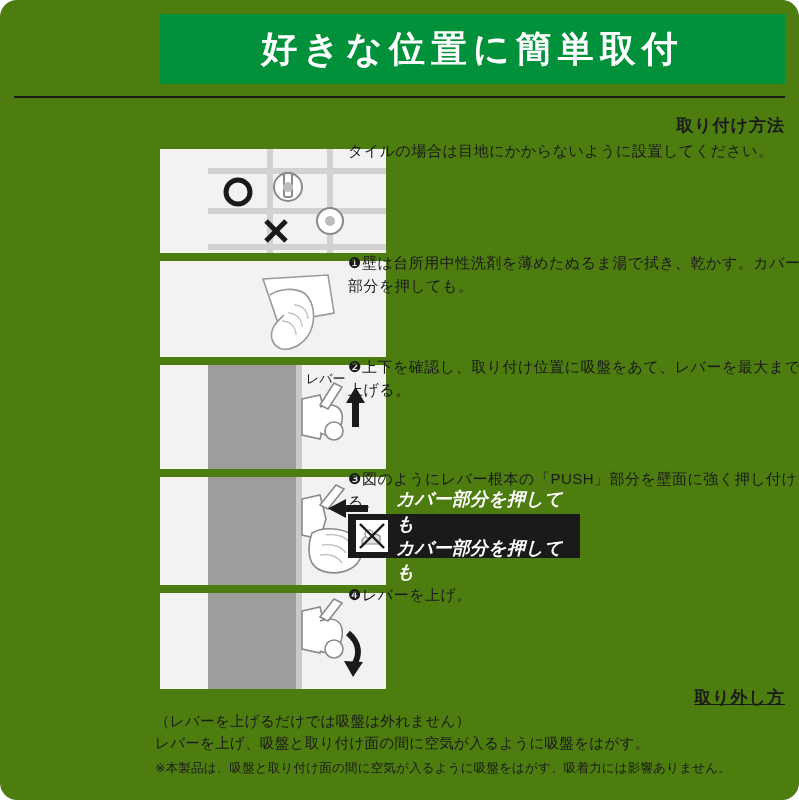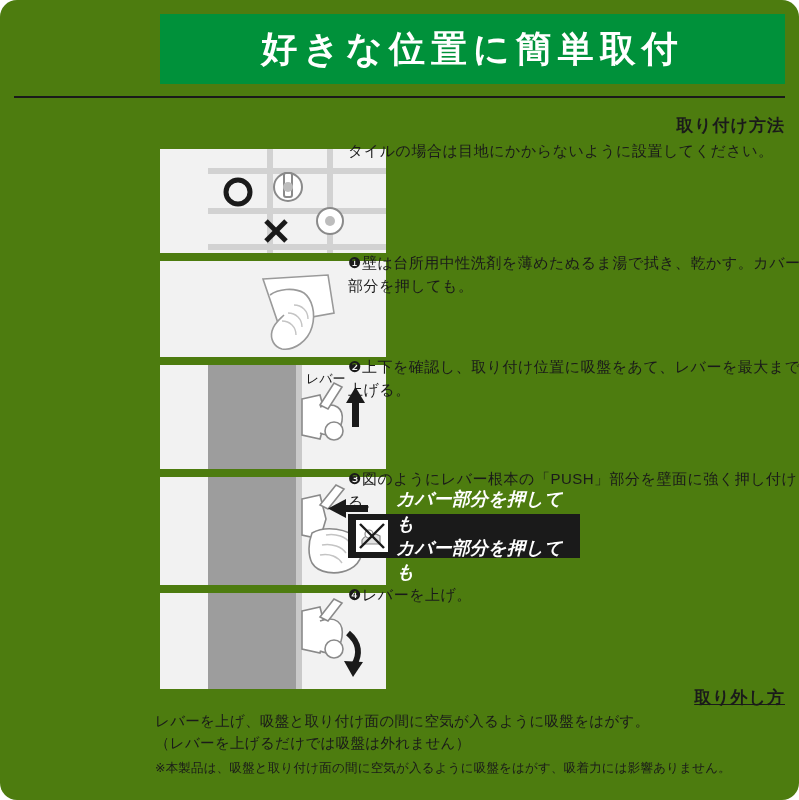--- a/index.html
+++ b/index.html
@@ -304,18 +304,18 @@
     </div>
     <div class="step-text"><span>❹</span><span>レバーを上げ。</span></div>
   </div>
 
   <div class="section-head" id="remove-head">
     <span class="label">取り外し方</span>
     <span class="rule"></span>
   </div>
 
   <div class="removal">
+    <div class="line">（レバーを上げるだけでは吸盤は外れません）</div>
     <div class="line">レバーを上げ、吸盤と取り付け面の間に空気が入るように吸盤をはがす。</div>
-    <div class="line">（レバーを上げるだけでは吸盤は外れません）</div>
     <div class="fine">※本製品は、吸盤と取り付け面の間に空気が入るように吸盤をはがす、吸着力には影響ありません。</div>
   </div>
 
 </div>
 
 </body></html>

